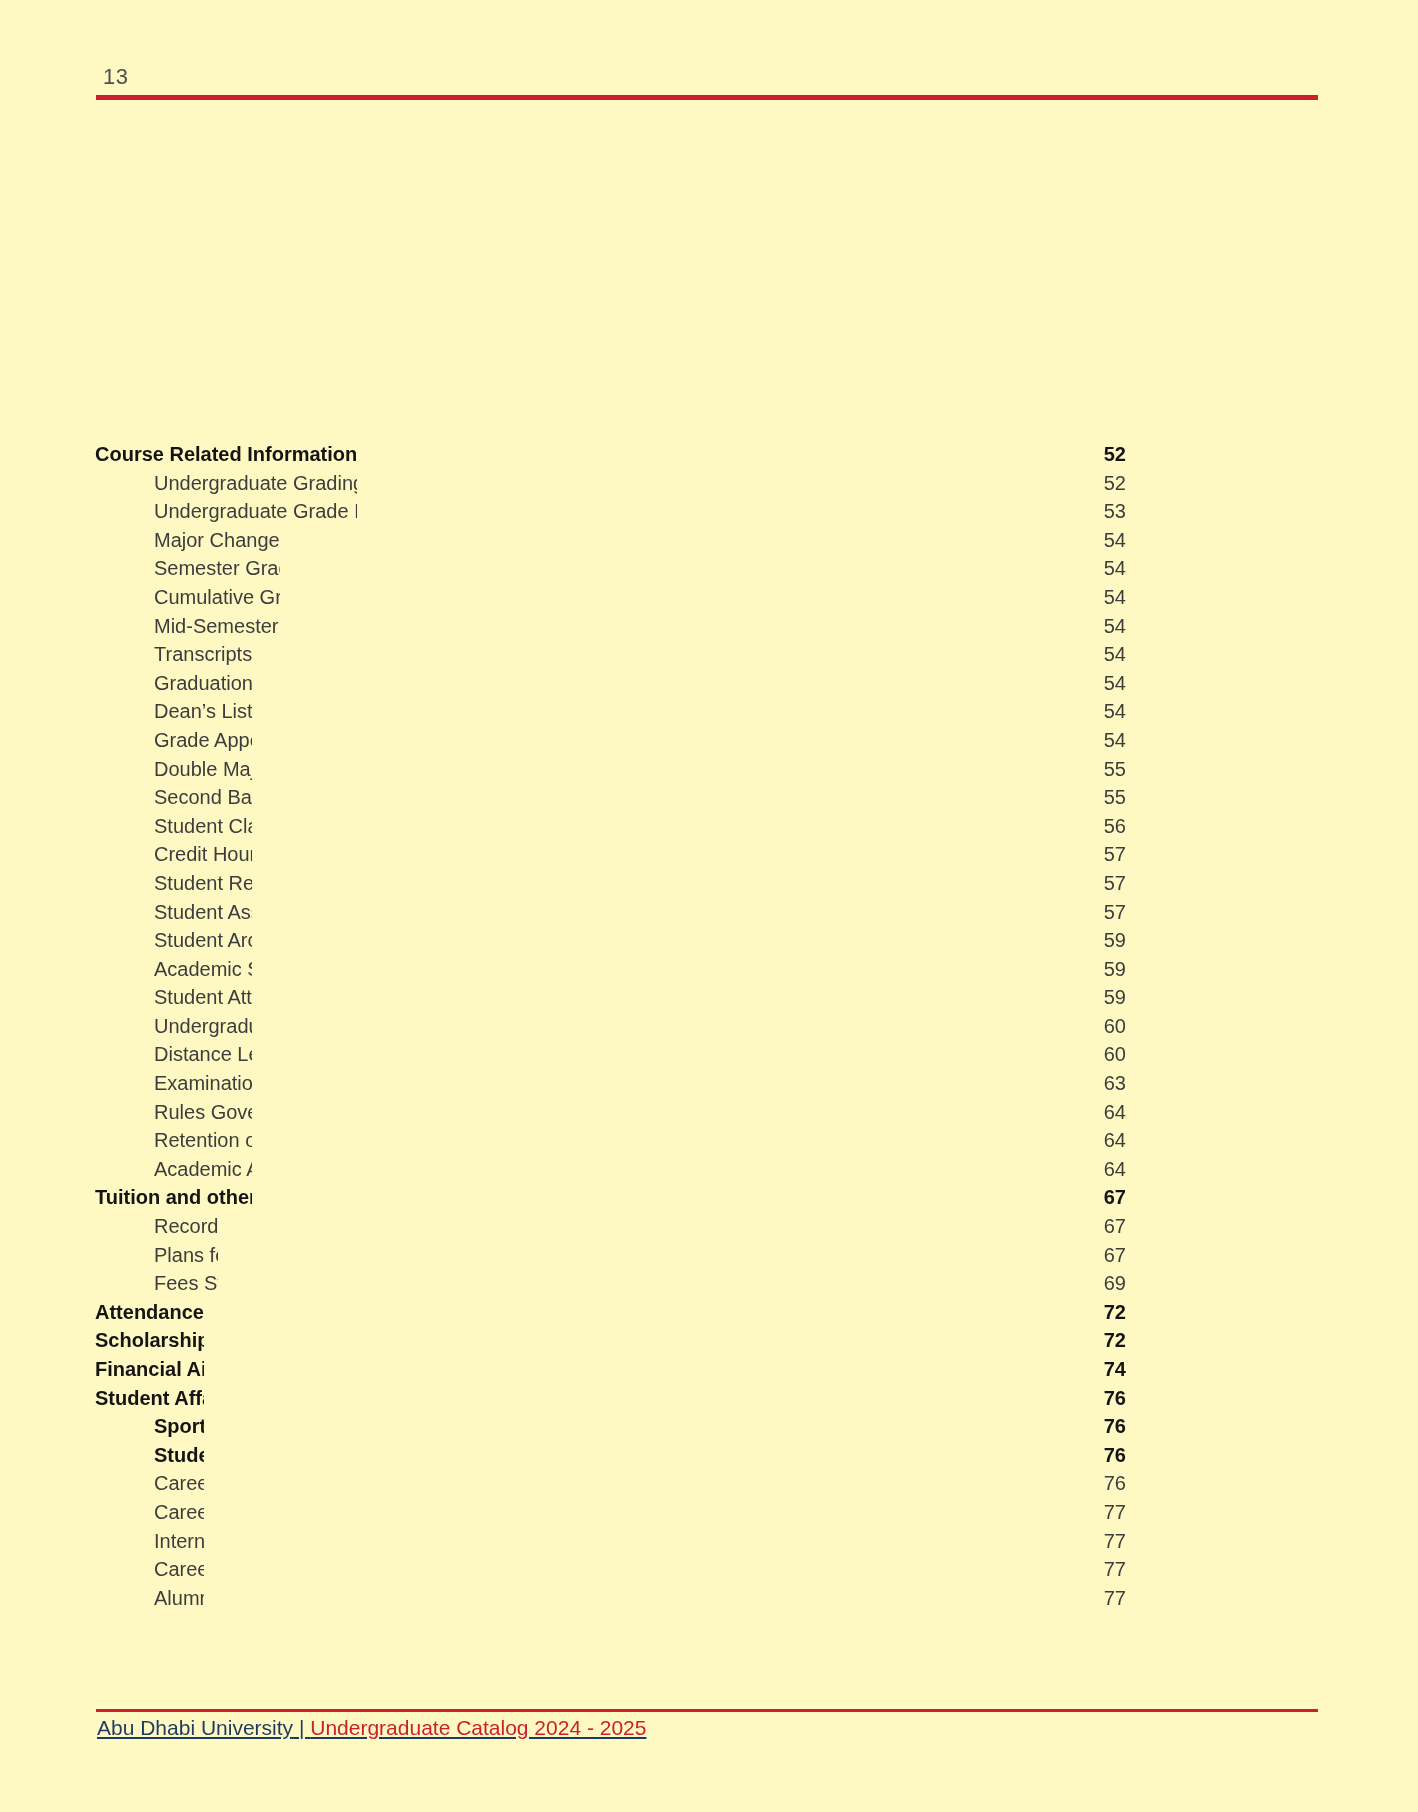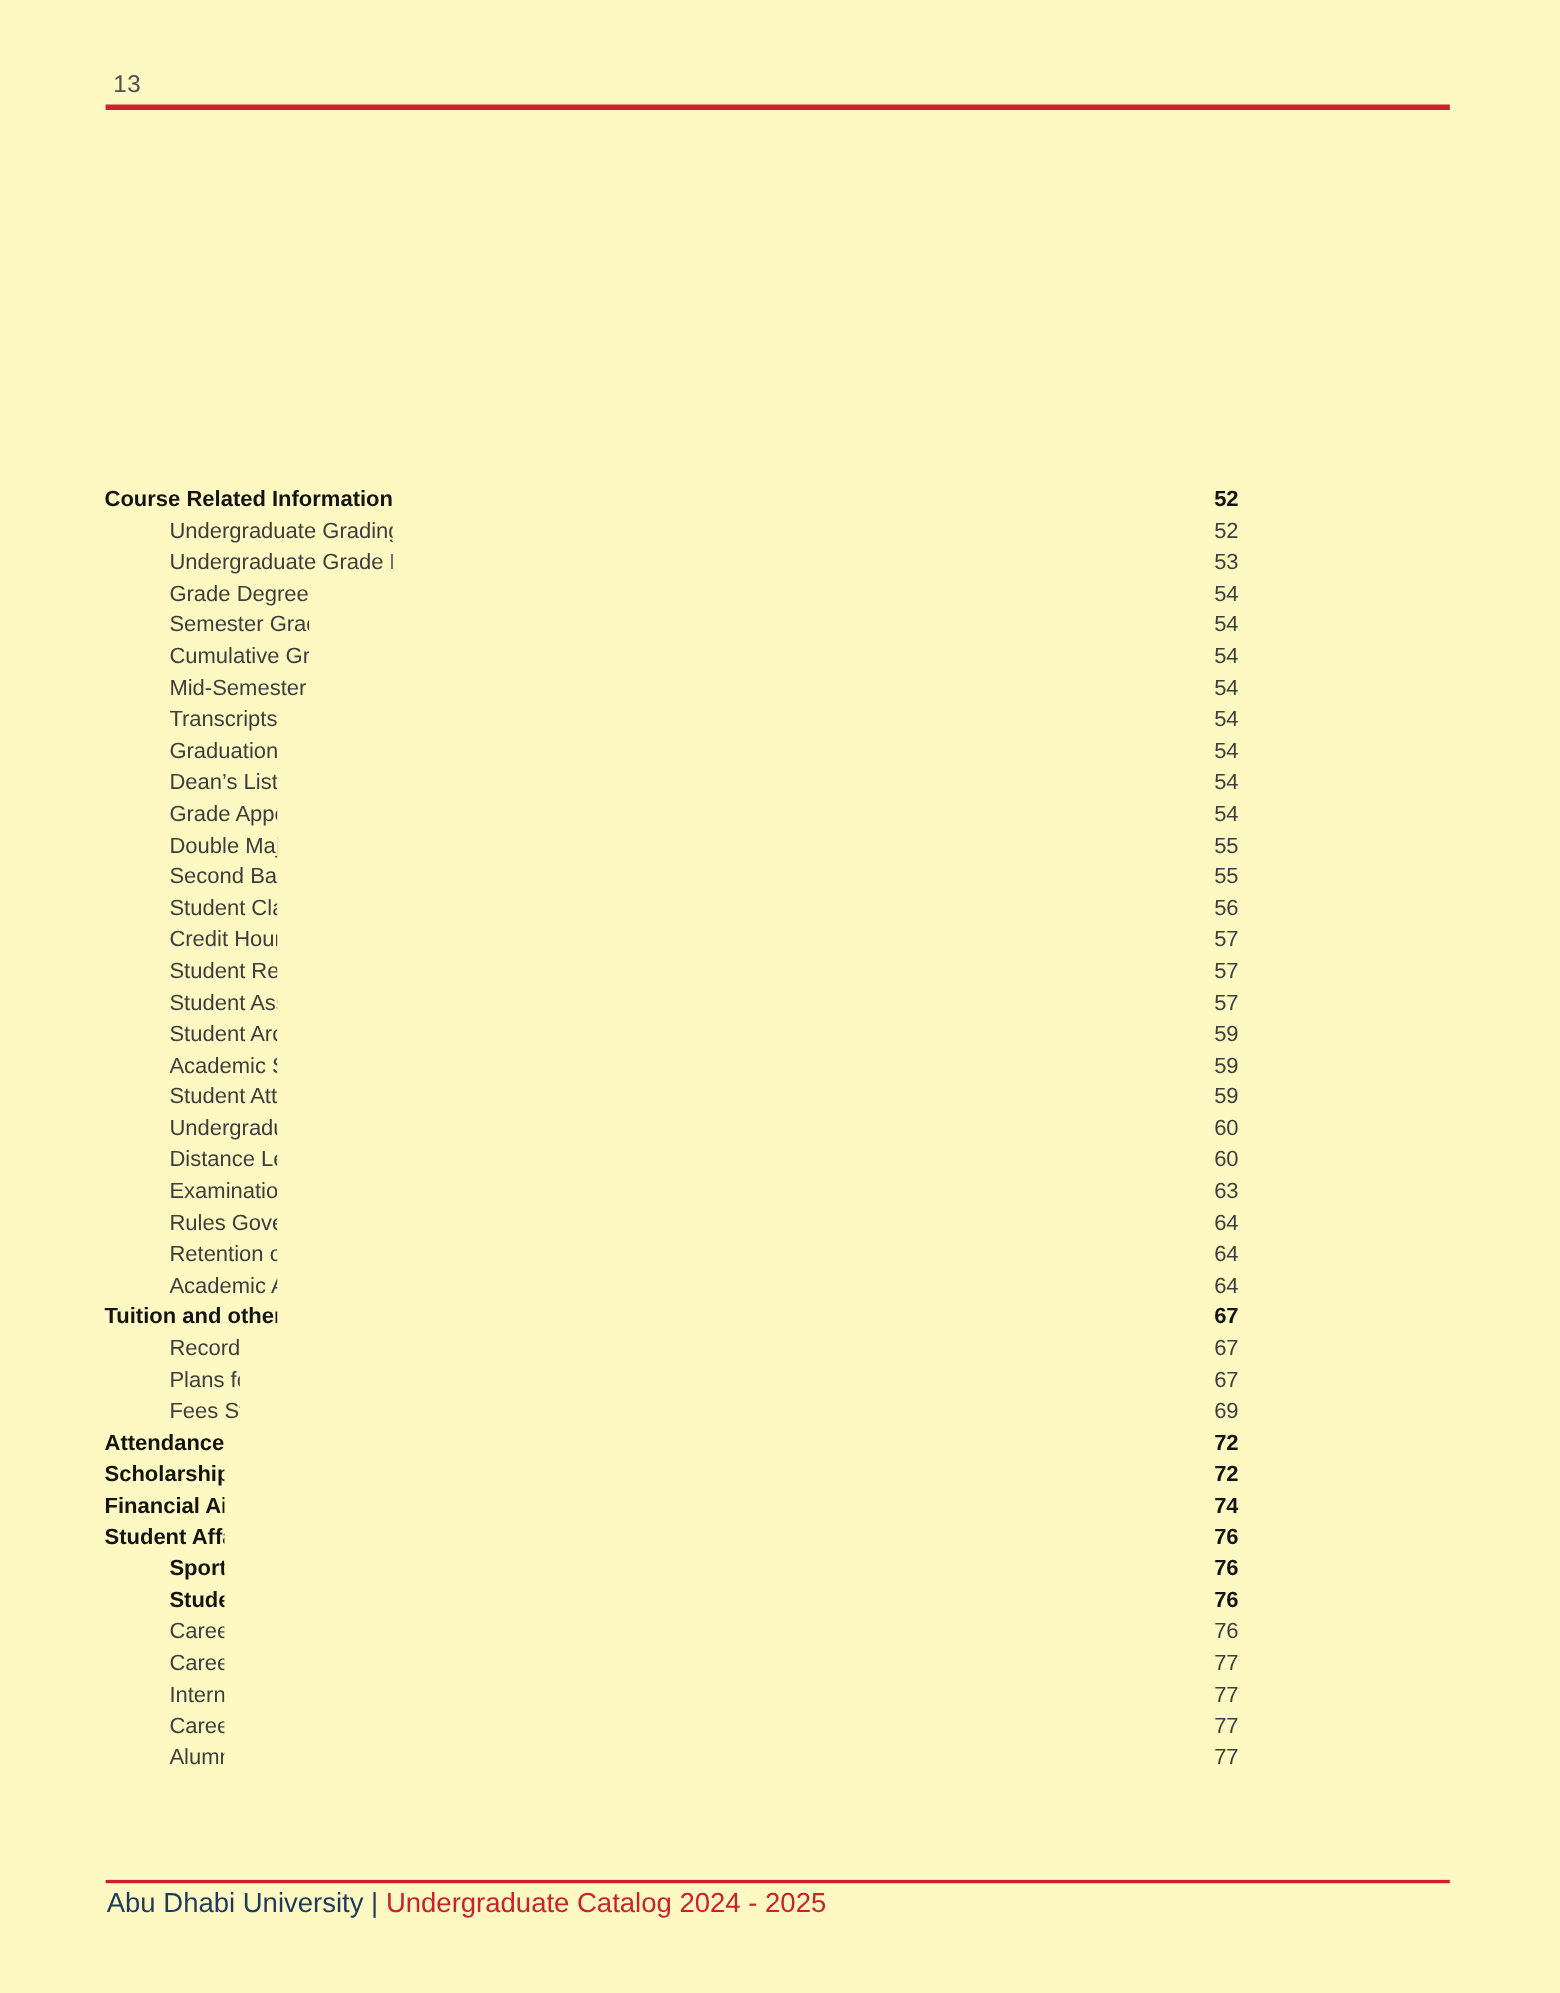--- a/index.html
+++ b/index.html
@@ -47,23 +47,24 @@
   .toc-row .label { white-space:nowrap; }
   .toc-row .page  { white-space:nowrap; text-align:right; }
   .toc-row.indent .label { padding-left:59px; }
   .toc-row.bold {
     font-weight:bold;
     color:#141414;
   }
   .footer-text {
     position:absolute;
     left:97px; top:1716px;
-    font-size:25px;
+    font-size:21px;
     color:var(--footer-navy, #1e3a5f);
     white-space:pre;
+    text-decoration:underline;
   }
   .footer-text .red { color:var(--accent-red, #cb202d); }
 </style>
 </head>
 <body>
 
 <div class="page">
 
   <div class="pagenum">13</div>
 
@@ -76,21 +77,21 @@
   </div>
       <div class="toc-row indent">
     <span class="label">Undergraduate Grading System and Scale</span>
     <span class="page">52</span>
   </div>
       <div class="toc-row indent">
     <span class="label">Undergraduate Grade Definition</span>
     <span class="page">53</span>
   </div>
       <div class="toc-row indent">
-    <span class="label">Grade Degree</span>
+    <span class="label">Major Change</span>
     <span class="page">54</span>
   </div>
       <div class="toc-row indent">
     <span class="label">Semester Grade Point Average</span>
     <span class="page">54</span>
   </div>
       <div class="toc-row indent">
     <span class="label">Cumulative Grade Point Average</span>
     <span class="page">54</span>
   </div>

